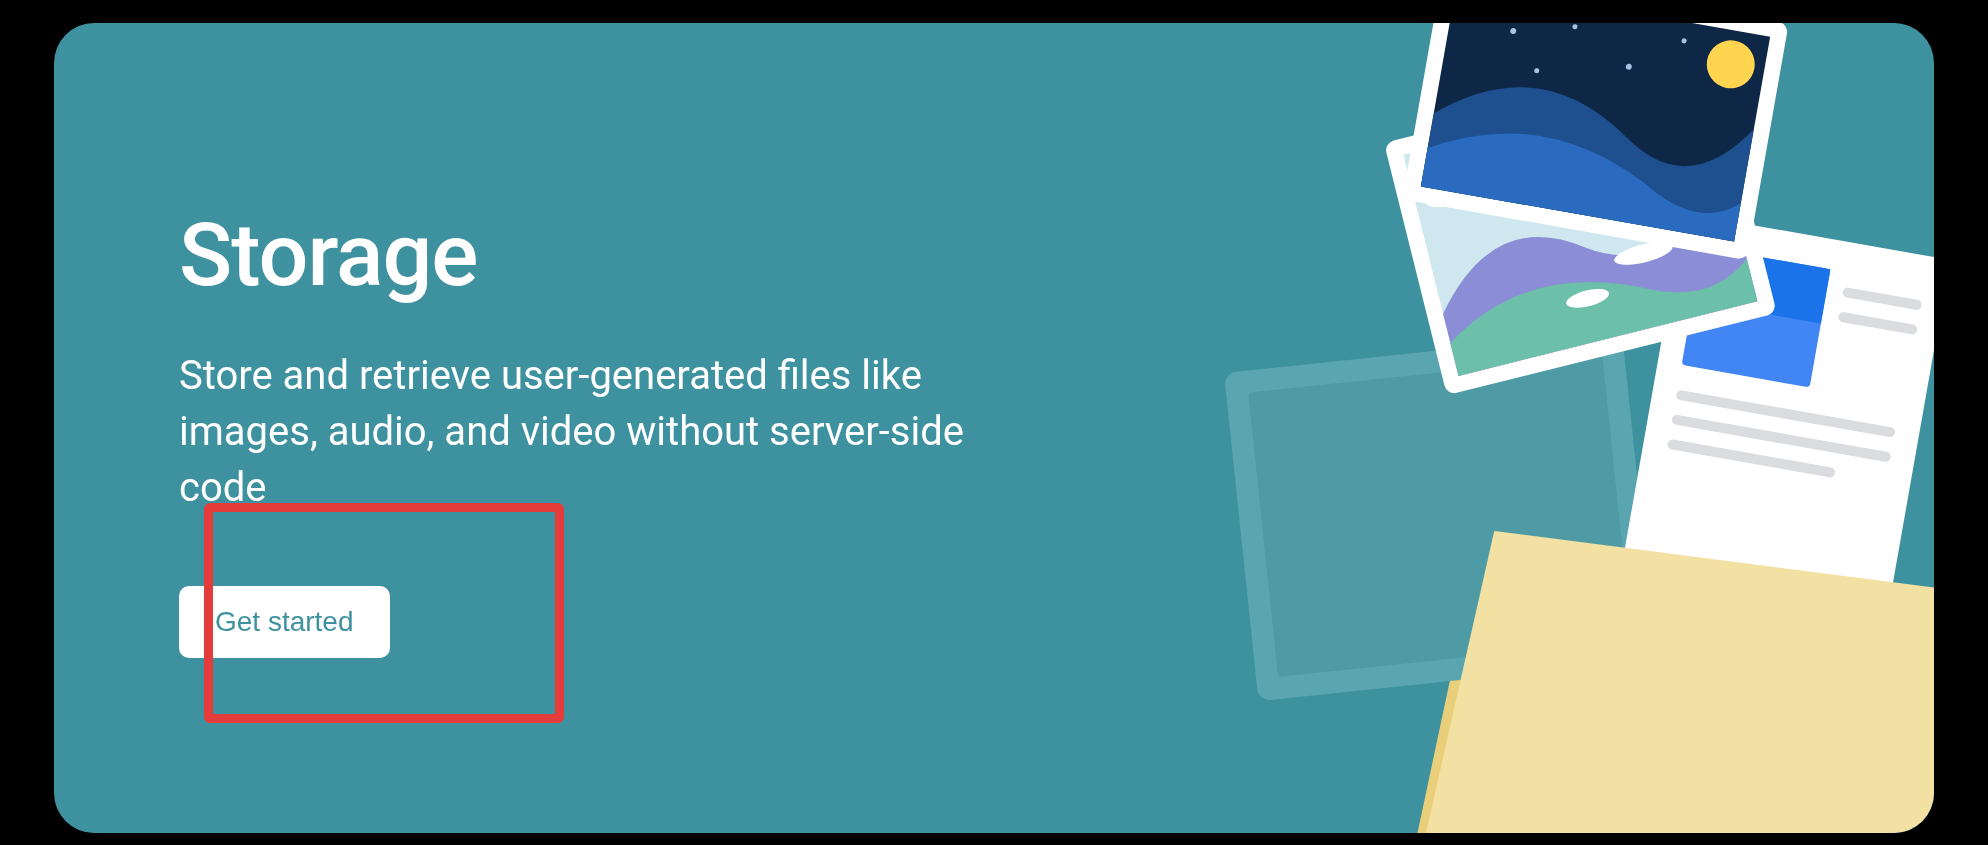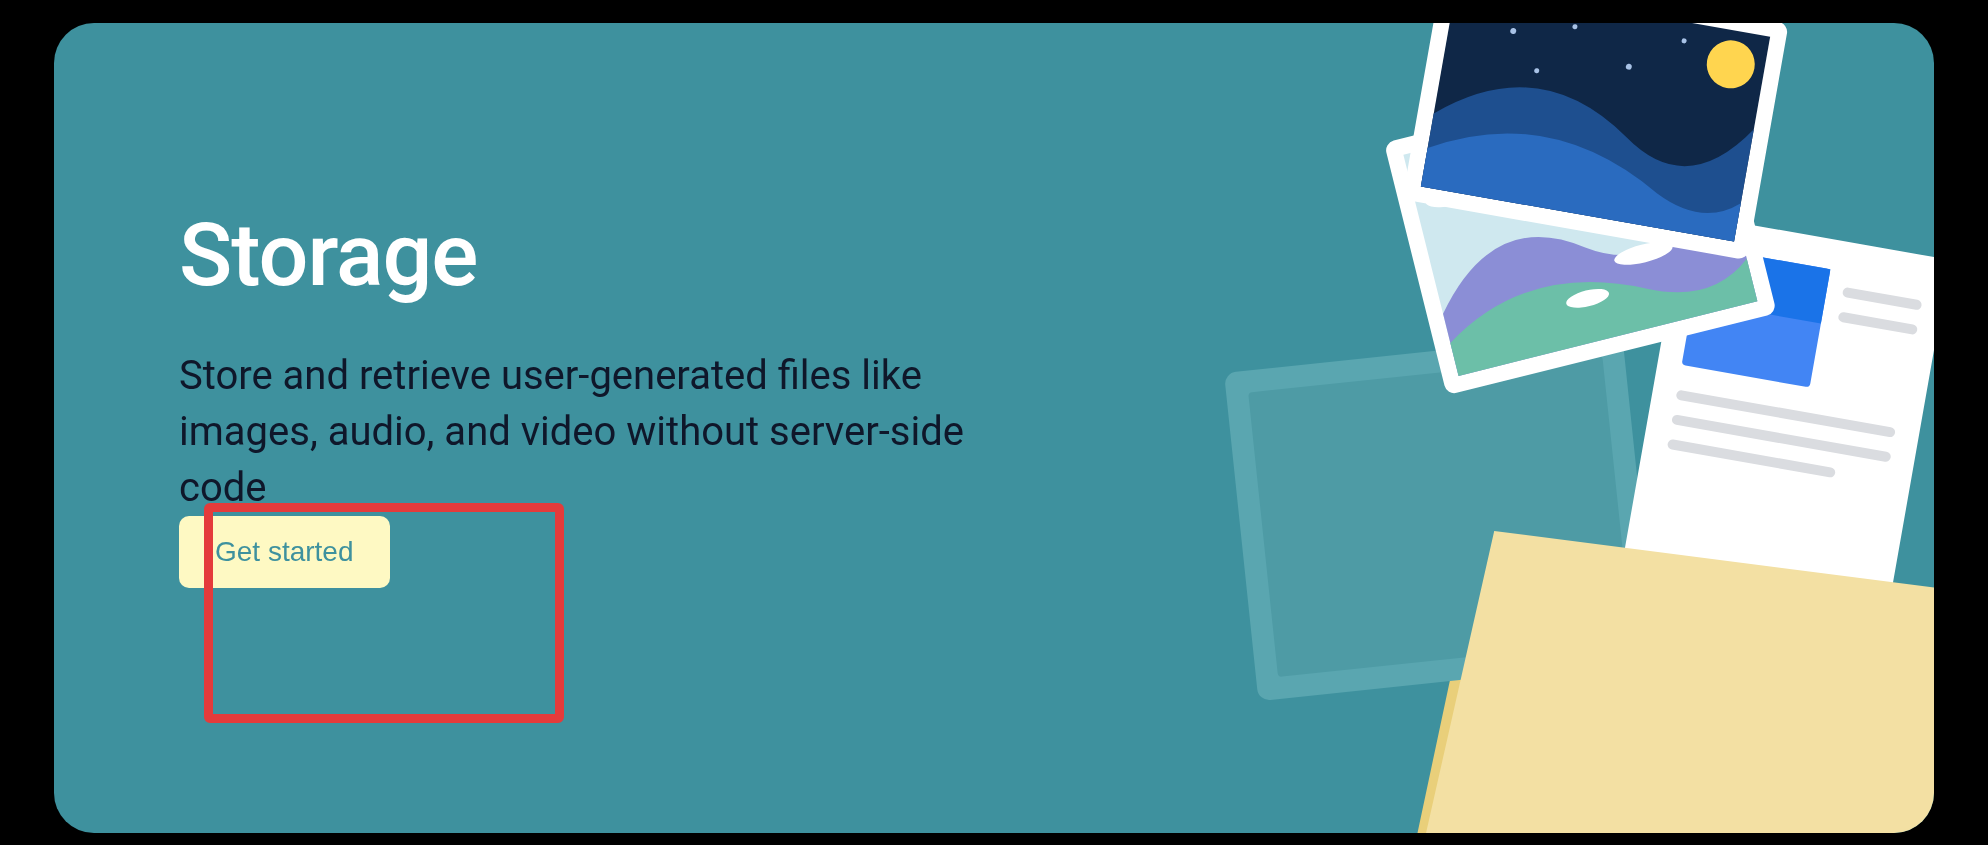--- a/index.html
+++ b/index.html
@@ -34,28 +34,29 @@
     .title {
       font-size: 88px;
       font-weight: 500;
       letter-spacing: -1px;
       margin-bottom: 42px;
     }
     .description {
       font-size: 40px;
       font-weight: 400;
       line-height: 1.4;
-      color: #0f172a;
+      color: #ffffff;
+      margin-bottom: 70px;
     }
     .cta-wrap {
       display: inline-block;
     }
     .cta-button {
       display: inline-block;
-      background: #fef9c3;
+      background: #ffffff;
       color: #3e919e;
       font-size: 28px;
       font-weight: 500;
       padding: 20px 36px;
       border-radius: 10px;
       border: none;
       cursor: pointer;
     }
     .highlight-box {
       position: absolute;

